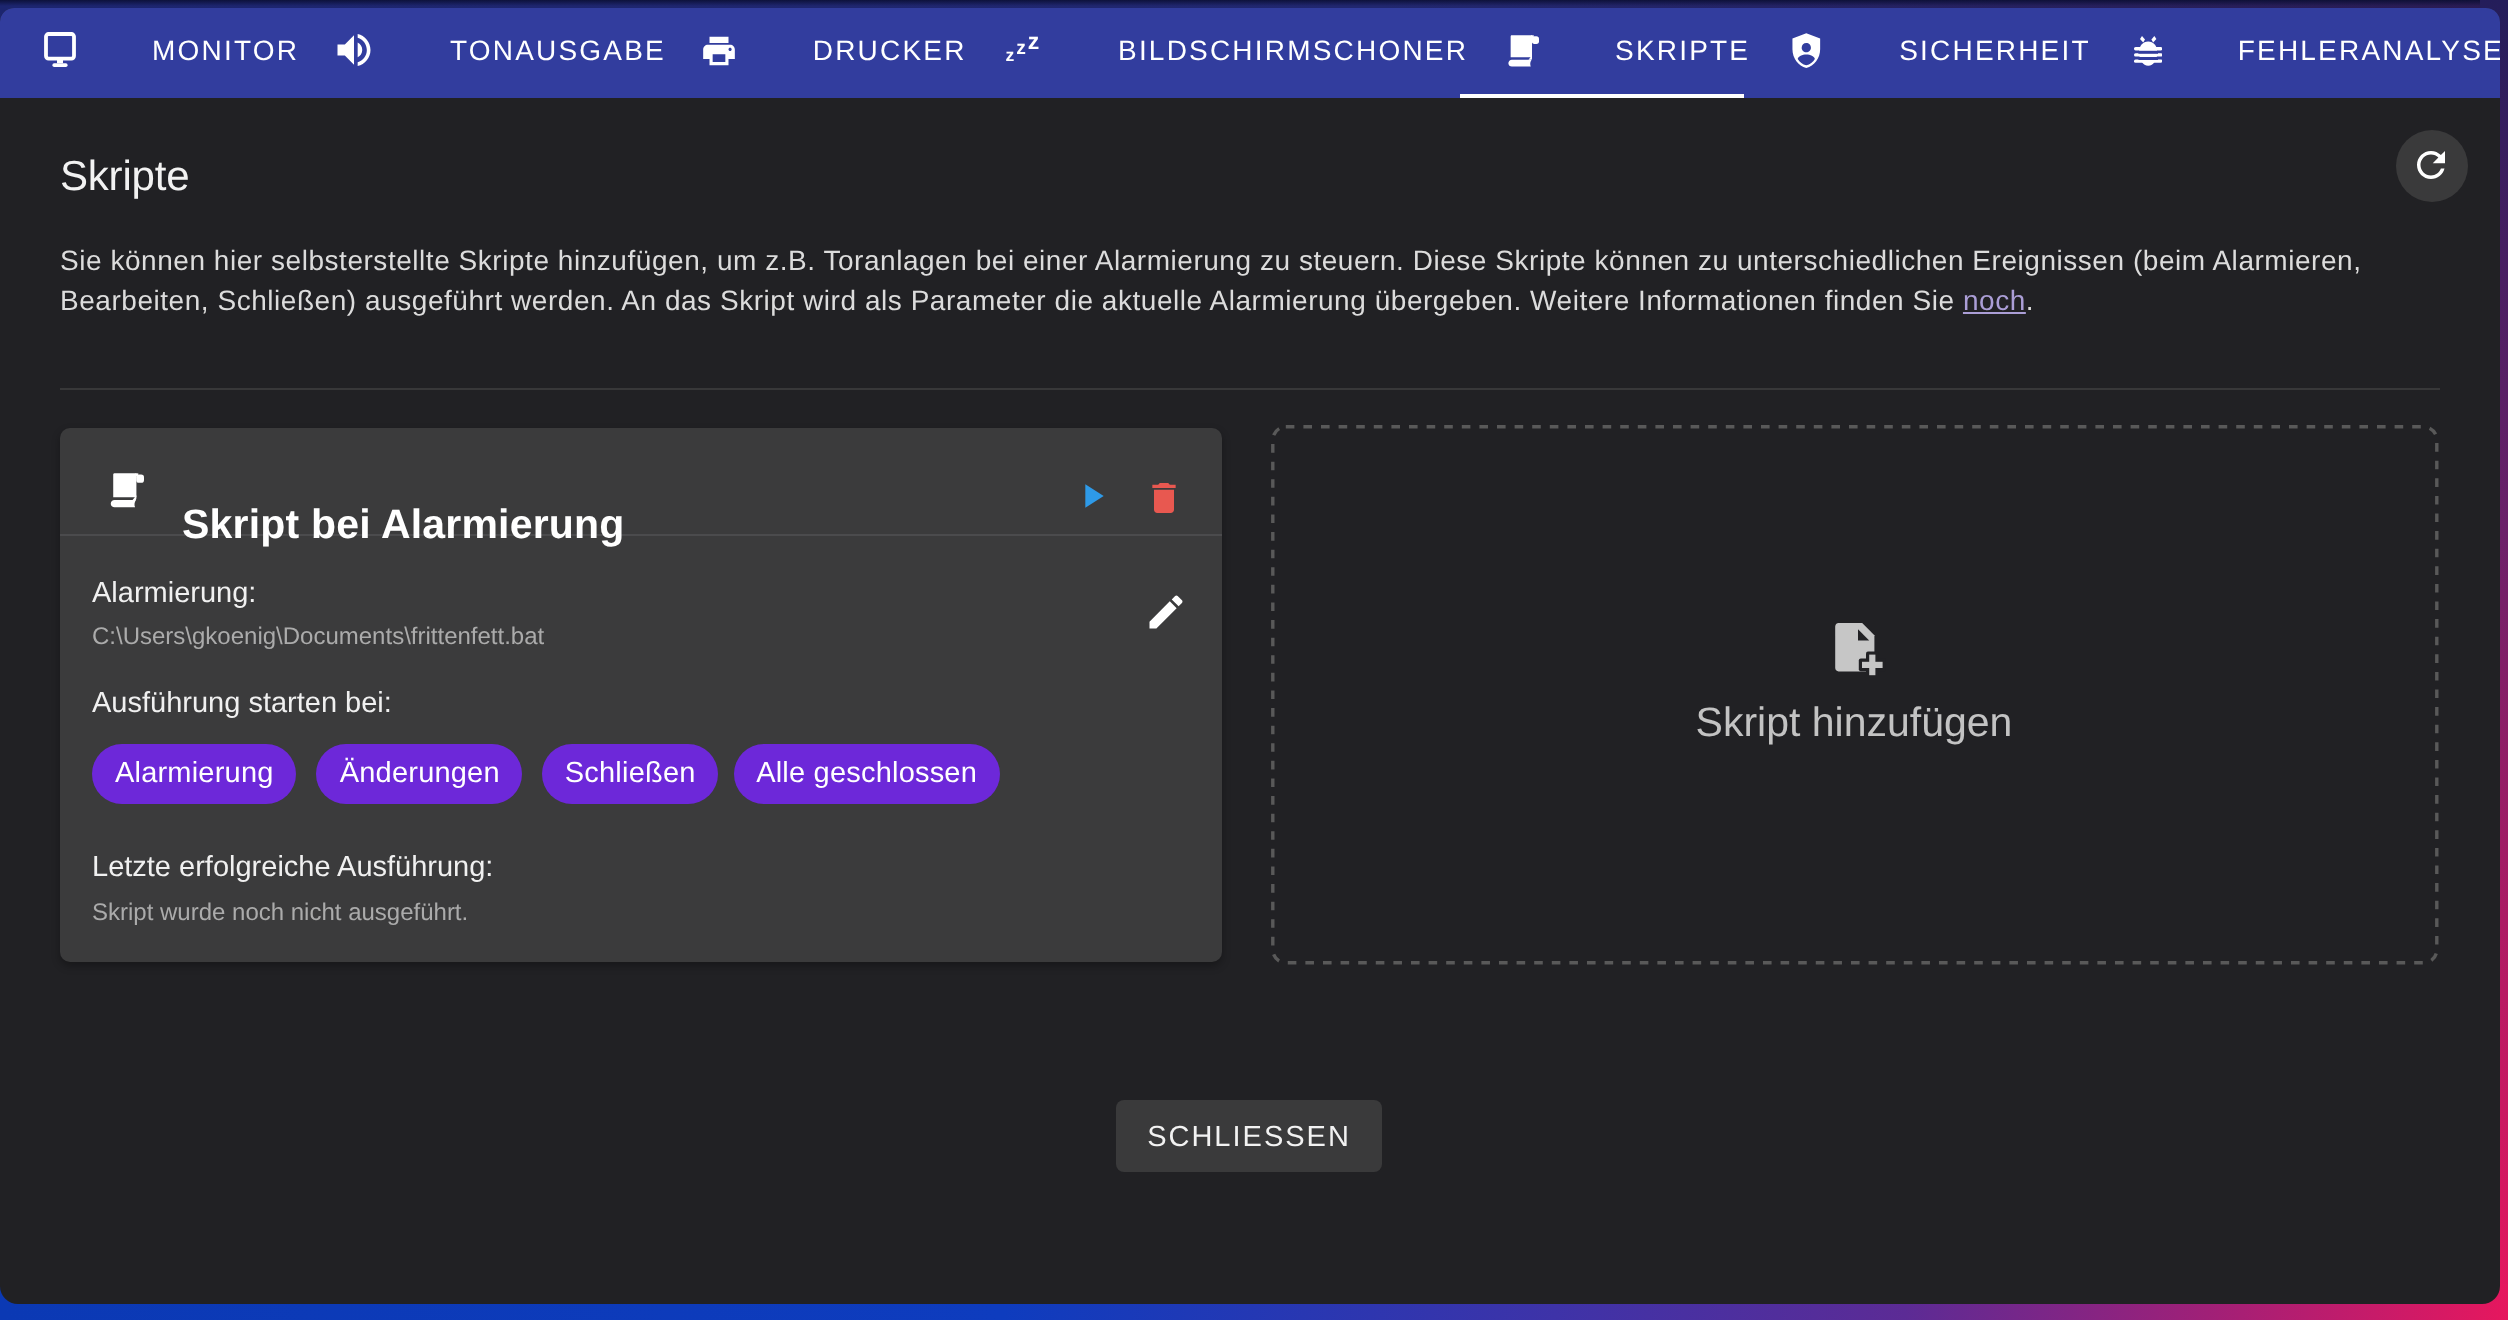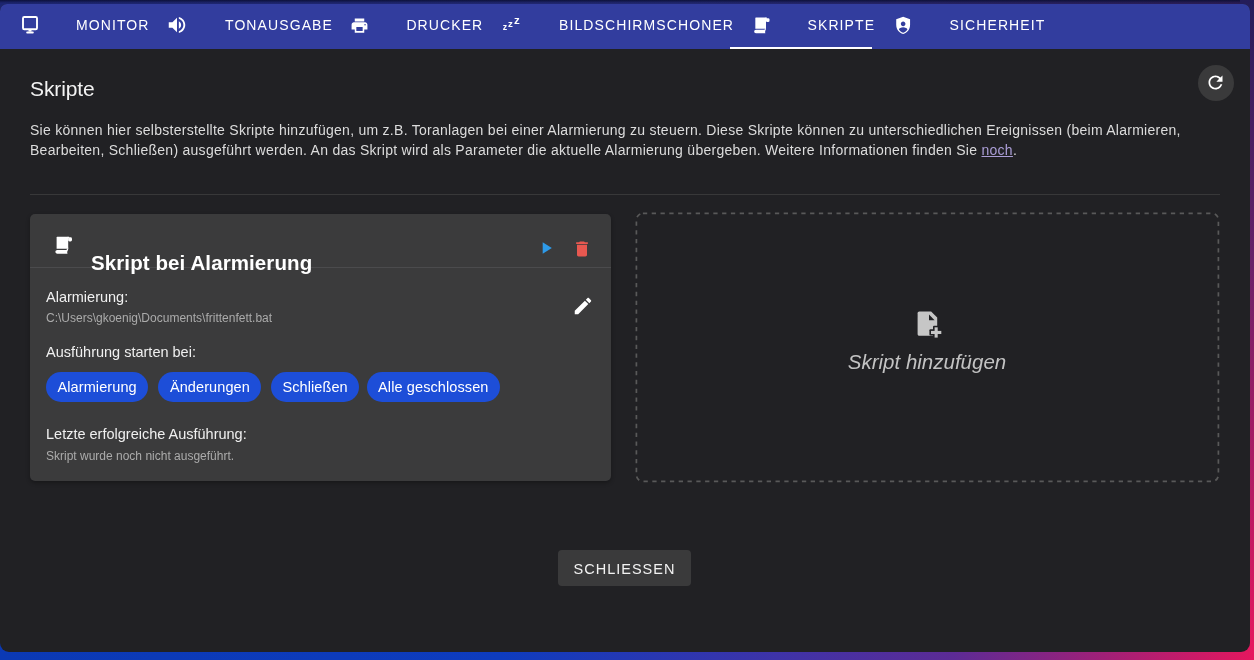--- a/index.html
+++ b/index.html
@@ -33,29 +33,29 @@
     border-bottom:1px solid #4b4b4d; }
   .card-title { position:absolute; left:61px; top:37px; font-size:20.5px; color:#fff;
     line-height:23px; font-weight:700; letter-spacing:.1px; }
   .ic-scroll { position:absolute; left:22.6px; top:21.8px; }
   .ic-play { position:absolute; left:506px; top:24px; }
   .ic-trash { position:absolute; left:542px; top:24.7px; }
   .lbl { position:absolute; left:16px; font-size:14.5px; color:#f0f0f0; line-height:18px; }
   .sub { position:absolute; left:16px; font-size:12px; color:#ababab; line-height:15px; }
   .ic-pencil { position:absolute; left:541.5px; top:80.5px; }
   .chips { position:absolute; left:16px; top:157.5px; display:flex; gap:9.5px; }
-  .chip { height:30px; border-radius:15px; background:#1d4ed8; color:#fff;
+  .chip { height:30px; border-radius:15px; background:#6d28d9; color:#fff;
     font-size:14.5px; display:flex; align-items:center; padding:0 11.5px; letter-spacing:.1px; }
 
   .dashed { position:absolute; left:634.5px; top:207.5px; }
   .addwrap { position:absolute; left:635px; top:208px; width:584px; height:273px;
     display:flex; flex-direction:column; align-items:center; }
   .addicon { position:absolute; left:281.5px; top:98.5px; }
   .addtext { position:absolute; left:0; top:137.5px; width:100%; text-align:center;
-    font-size:20.5px; color:#c3c3c3; letter-spacing:0;font-style:italic; }
+    font-size:20.5px; color:#c3c3c3; letter-spacing:0; }
 
   .btn { position:absolute; left:558px; top:546px; width:133px; height:36px;
     background:#3a3a3b; border-radius:4px; color:#f2f2f2; font-size:14.5px; font-weight:500;
     letter-spacing:1px; display:flex; align-items:center; justify-content:center; padding-top:2px; }
   .refresh { position:absolute; left:1197.5px; top:60.5px; width:36.5px; height:36.5px;
     border-radius:50%; background:#3a3a3b; display:flex; align-items:center; justify-content:center; }
 </style>
 </head>
 <body>
 <div class="strip-top"></div>
@@ -99,20 +99,35 @@
           <path fill="#fff" d="M4.5 14.7 C3.4 14.7 2.5 15.6 2.5 16.7 C2.5 17.8 3.4 18.6 4.5 18.6 H15.3 C14.8 17.4 14.9 15.9 15.8 14.7 Z"></path>
           <path fill="#fff" d="M14.0 14.7 L16.0 12.2 V13.8 C16.0 14.1 15.9 14.4 15.7 14.7 Z"></path>
         </svg>
       <span style="margin-left:10px;">SKRIPTE</span>
     </div>
     <div class="tab" style="left:894.8px;">
       <svg class="ic" width="16.3" height="19.2" viewBox="0 0 24 28">
           <path fill="#fff" fill-rule="evenodd" d="M12 .8 1.8 4.6v8c0 6.6 4.3 12.2 10.2 13.8 5.9-1.6 10.2-7.2 10.2-13.8v-8L12 .8zm0 7.2c1.9 0 3.4 1.5 3.4 3.4s-1.5 3.4-3.4 3.4-3.4-1.5-3.4-3.4S10.1 8 12 8zm0 8.5c2.9 0 6.1 1.4 6.3 3.2-1.4 2.3-3.6 4-6.3 4.7-2.7-.7-4.9-2.4-6.3-4.7.2-1.8 3.4-3.2 6.3-3.2z"></path>
         </svg>
       <span style="margin-left:10.5px;">SICHERHEIT</span>
+    </div>
+    <div class="tab" style="left:1066.7px;">
+      <svg class="ic" width="14.2" height="15.5" viewBox="0 0 14.2 15.5">
+        <g fill="#fff">
+        <path d="M4.0 0.0 L5.5 1.7 L4.6 3.2 L3.0 1.5 Z"></path>
+        <path d="M10.2 0.0 L8.7 1.7 L9.6 3.2 L11.2 1.5 Z"></path>
+        <rect x="0" y="5.5" width="14.2" height="1.7" rx="0.8"></rect>
+        <rect x="0" y="8.6" width="14.2" height="1.7" rx="0.8"></rect>
+        <rect x="0" y="11.7" width="14.2" height="1.7" rx="0.8"></rect>
+        <path d="M7.1 2.7 C9.7 2.7 11.7 4.9 11.7 8.1 C11.7 11.6 9.7 14.9 7.1 14.9 C4.5 14.9 2.5 11.6 2.5 8.1 C2.5 4.9 4.5 2.7 7.1 2.7 Z"></path>
+        </g>
+        <rect x="2.2" y="7.4" width="9.8" height="1.5" fill="#323d9e"></rect>
+        <rect x="2.2" y="10.5" width="9.8" height="1.5" fill="#323d9e"></rect>
+      </svg>
+      <span style="margin-left:10px;">FEHLERANALYSE</span>
     </div>
     <div class="underline"></div>
   </div>
 
   <div class="h1">Skripte</div>
   <div class="para">Sie können hier selbsterstellte Skripte hinzufügen, um z.B. Toranlagen bei einer Alarmierung zu steuern. Diese Skripte können zu unterschiedlichen Ereignissen (beim Alarmieren,<br>Bearbeiten, Schließen) ausgeführt werden. An das Skript wird als Parameter die aktuelle Alarmierung übergeben. Weitere Informationen finden Sie <a href="#">noch</a>.</div>
   <div class="divider"></div>
 
   <div class="card">
     <div class="card-head"></div>

